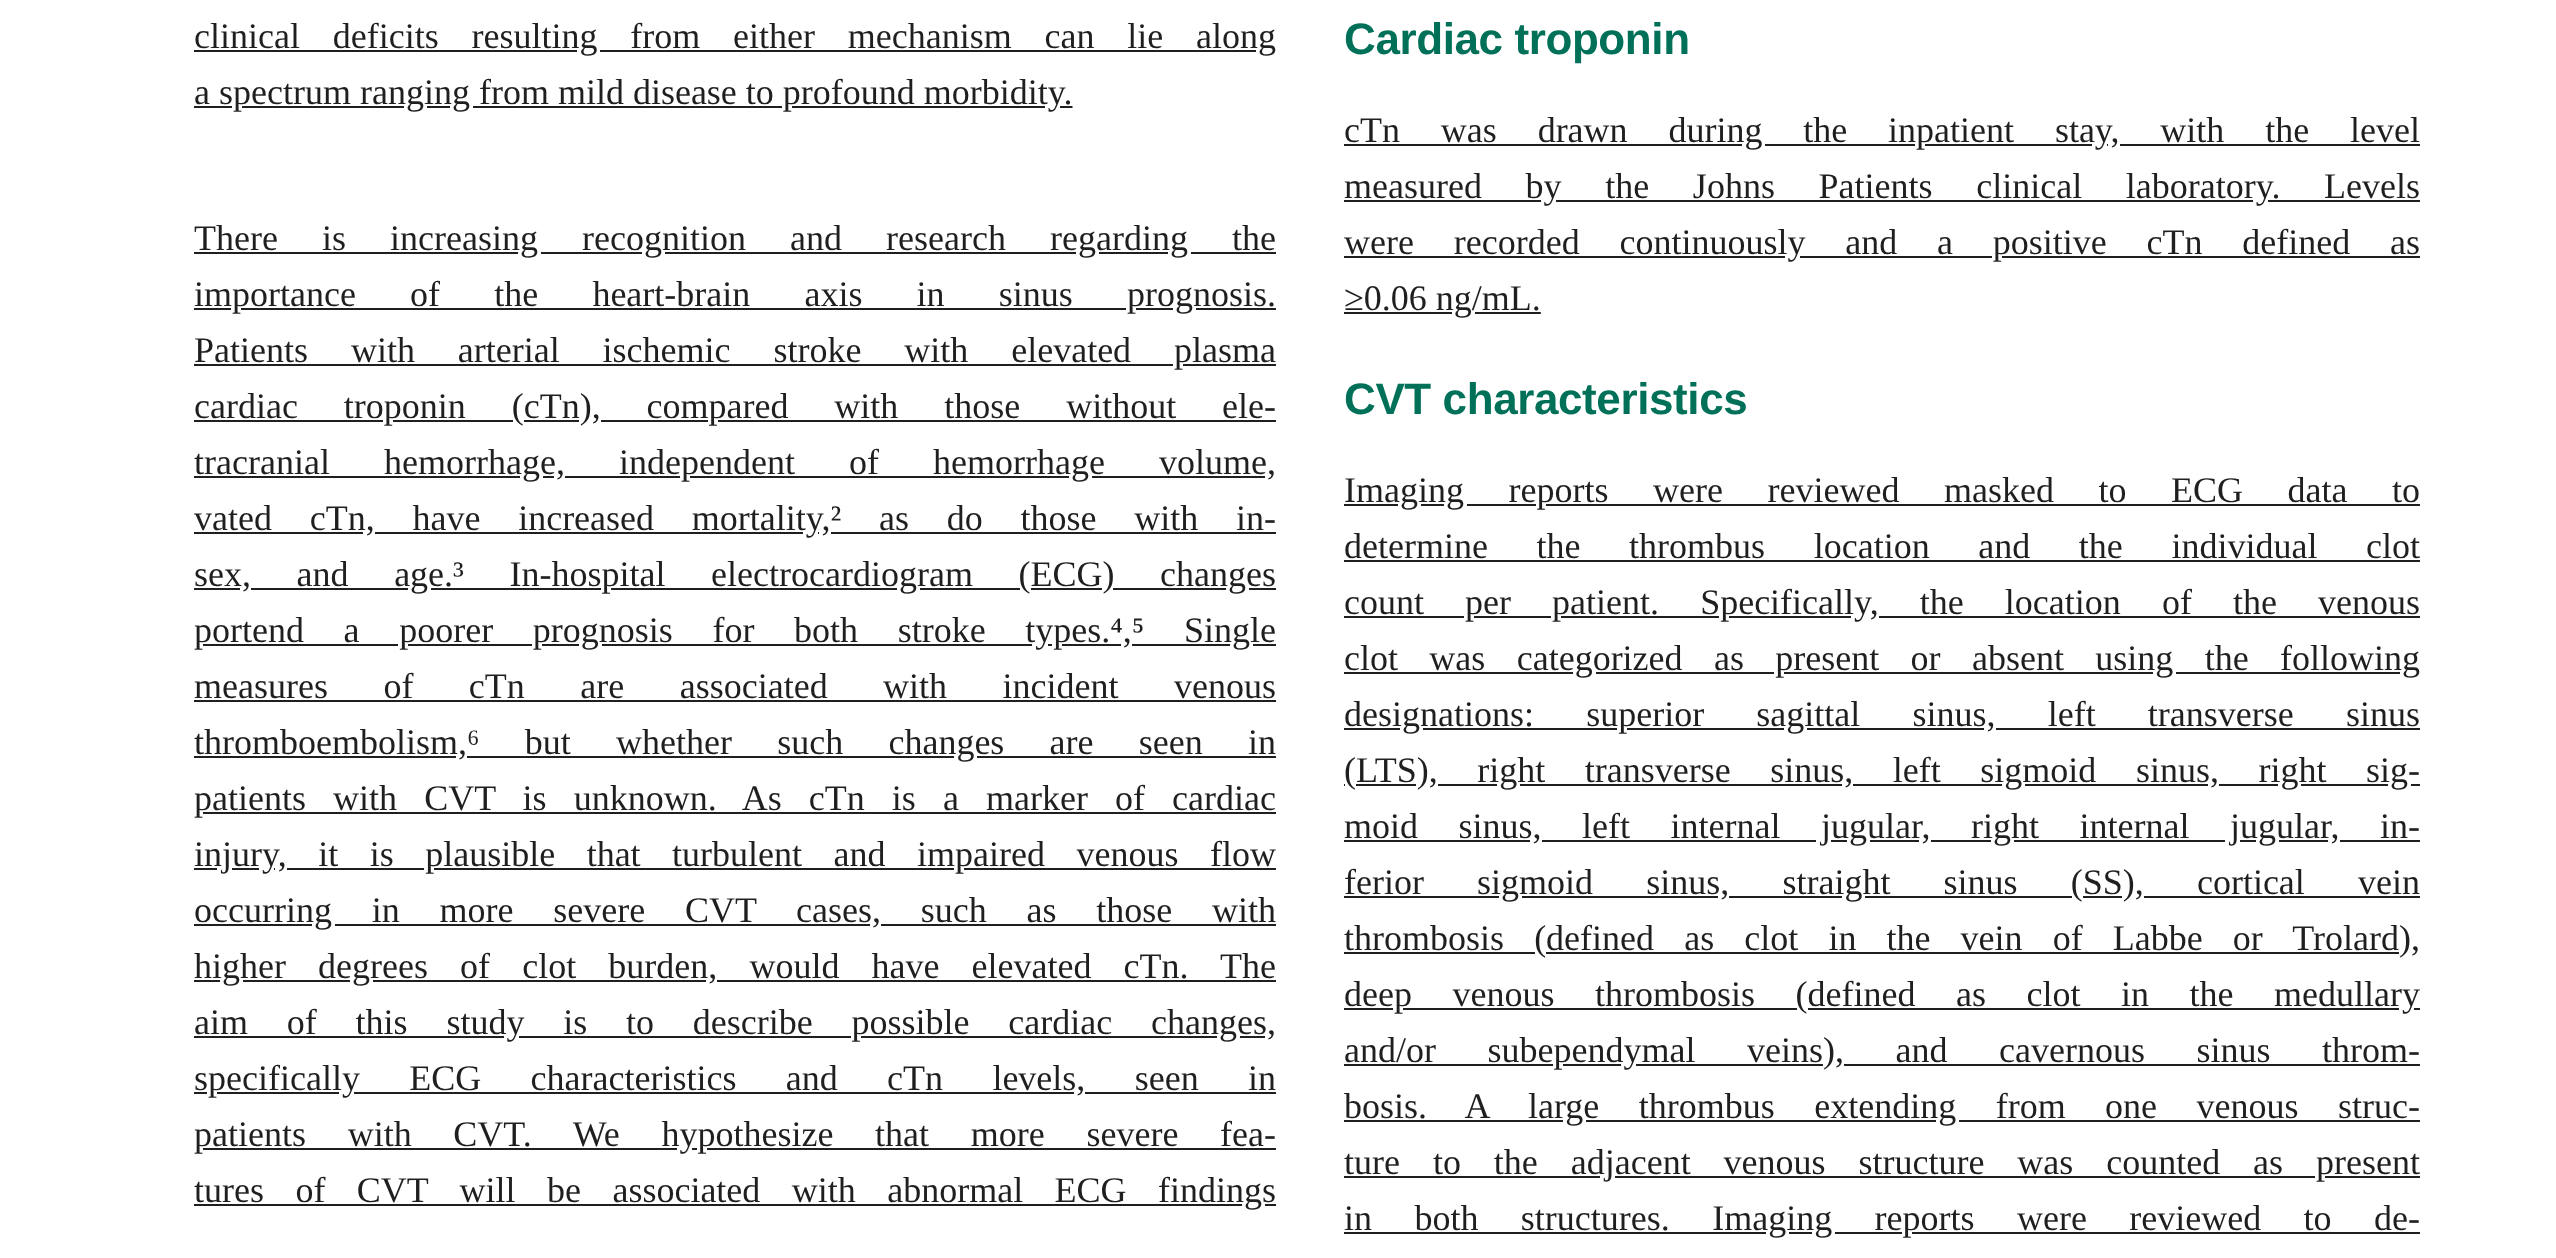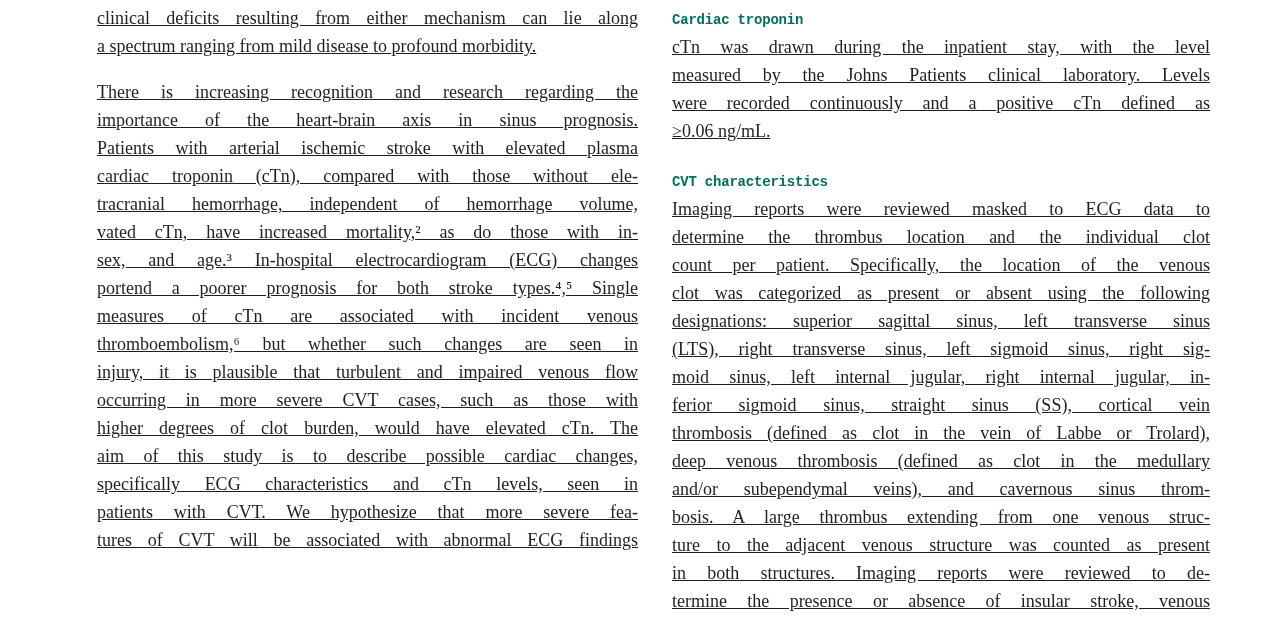--- a/index.html
+++ b/index.html
@@ -17,62 +17,63 @@
   }
   .column {
     position: absolute;
     font-size: 18px;
     line-height: 28px;
   }
   .col-left  { left: 97px;  top: 4px; width: 541px; }
   .col-right { left: 672px; top: 7px; width: 538px; }
 
   .paragraph { margin: 0; }
-  .col-left .paragraph + .paragraph { margin-top: 18px; }
+  .col-left .paragraph + .paragraph { margin-top: 45px; }
 
   .line {
     text-align: justify;
     text-align-last: justify;
     white-space: normal;
     text-decoration: underline;
   }
   .line.last {
     text-align-last: left;
   }
 
   .section + .section { margin-top: 24px; }
   .section-heading {
-    font-family: Liberation Mono, monospace;
+    font-family: Liberation Sans, sans-serif;
     font-weight: 700;
-    font-size: 14px;
+    font-size: 22px;
     line-height: 26px;
     color: var(--heading-color, #007158);
     letter-spacing: -0.2px;
   }
-  .section .paragraph { margin-top: 0; }
+  .section .paragraph { margin-top: 18px; }
 </style>
 </head>
 <body style="background: rgb(255, 255, 255);">
 
 <div class="column col-left">
   <div class="paragraph">
       <div class="line">clinical deficits resulting from either mechanism can lie along</div>
       <div class="line last">a spectrum ranging from mild disease to profound morbidity.</div>
     </div>
   <div class="paragraph">
       <div class="line">There is increasing recognition and research regarding the</div>
       <div class="line">importance of the heart-brain axis in sinus prognosis.</div>
       <div class="line">Patients with arterial ischemic stroke with elevated plasma</div>
       <div class="line">cardiac troponin (cTn), compared with those without ele-</div>
       <div class="line">tracranial hemorrhage, independent of hemorrhage volume,</div>
       <div class="line">vated cTn, have increased mortality,² as do those with in-</div>
       <div class="line">sex, and age.³ In-hospital electrocardiogram (ECG) changes</div>
       <div class="line">portend a poorer prognosis for both stroke types.⁴,⁵ Single</div>
       <div class="line">measures of cTn are associated with incident venous</div>
       <div class="line">thromboembolism,⁶ but whether such changes are seen in</div>
+      <div class="line">patients with CVT is unknown. As cTn is a marker of cardiac</div>
       <div class="line">injury, it is plausible that turbulent and impaired venous flow</div>
       <div class="line">occurring in more severe CVT cases, such as those with</div>
       <div class="line">higher degrees of clot burden, would have elevated cTn. The</div>
       <div class="line">aim of this study is to describe possible cardiac changes,</div>
       <div class="line">specifically ECG characteristics and cTn levels, seen in</div>
       <div class="line">patients with CVT. We hypothesize that more severe fea-</div>
       <div class="line">tures of CVT will be associated with abnormal ECG findings</div>
     </div>
 </div>
 

